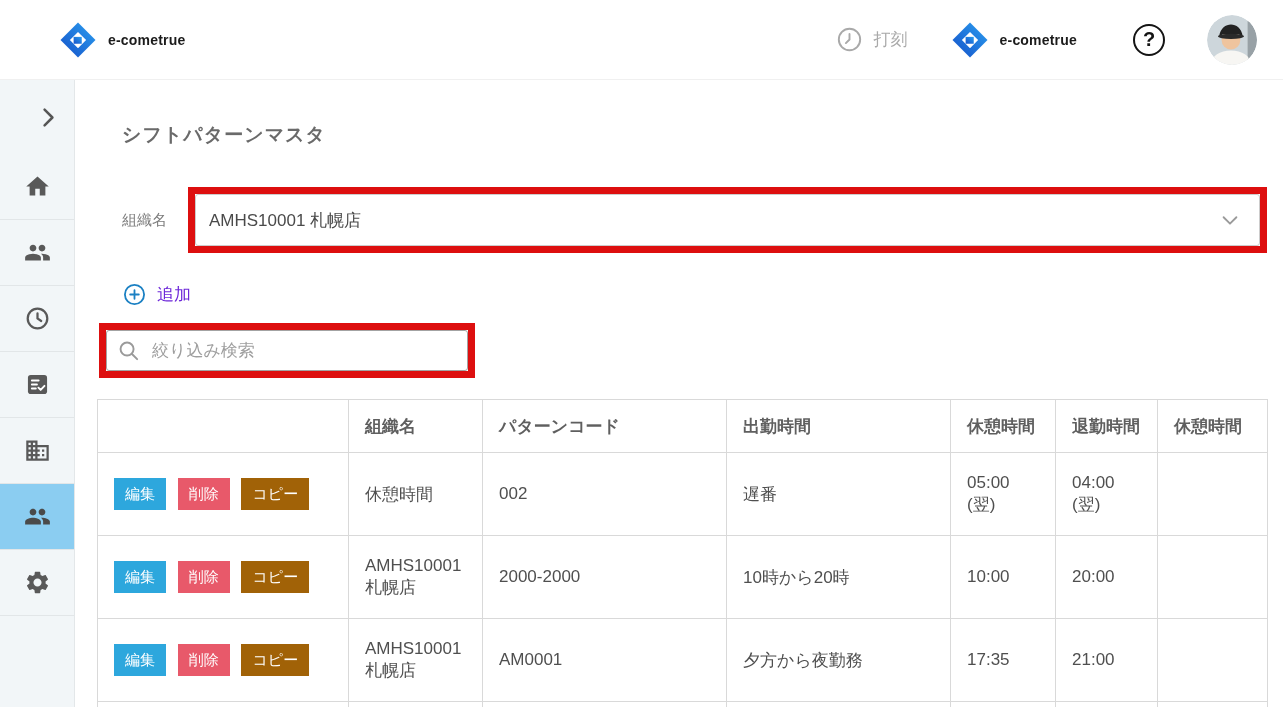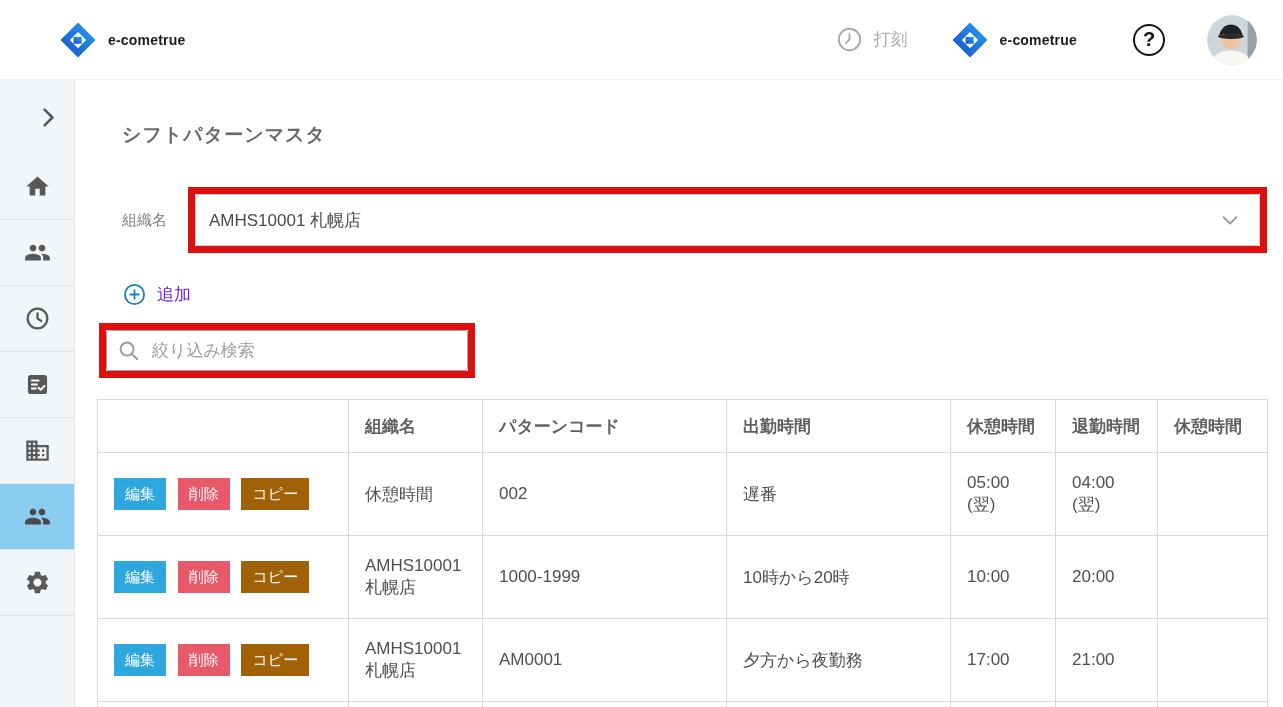--- a/index.html
+++ b/index.html
@@ -261,36 +261,36 @@
           <td>04:00 (翌)</td>
           <td></td>
         </tr>
         <tr>
           <td>
             <button class="btn btn-edit">編集</button>
             <button class="btn btn-delete">削除</button>
             <button class="btn btn-copy">コピー</button>
           </td>
           <td>AMHS10001 札幌店</td>
-          <td>1000-1999</td>
+          <td>2000-2000</td>
           <td>10時から20時</td>
           <td>10:00</td>
           <td>20:00</td>
           <td></td>
         </tr>
         <tr>
           <td>
             <button class="btn btn-edit">編集</button>
             <button class="btn btn-delete">削除</button>
             <button class="btn btn-copy">コピー</button>
           </td>
           <td>AMHS10001 札幌店</td>
           <td>AM0001</td>
           <td>夕方から夜勤務</td>
-          <td>17:00</td>
+          <td>17:35</td>
           <td>21:00</td>
           <td></td>
         </tr>
         <tr class="stub">
           <td></td>
             <td></td>
             <td></td>
             <td></td>
             <td></td>
             <td></td>

